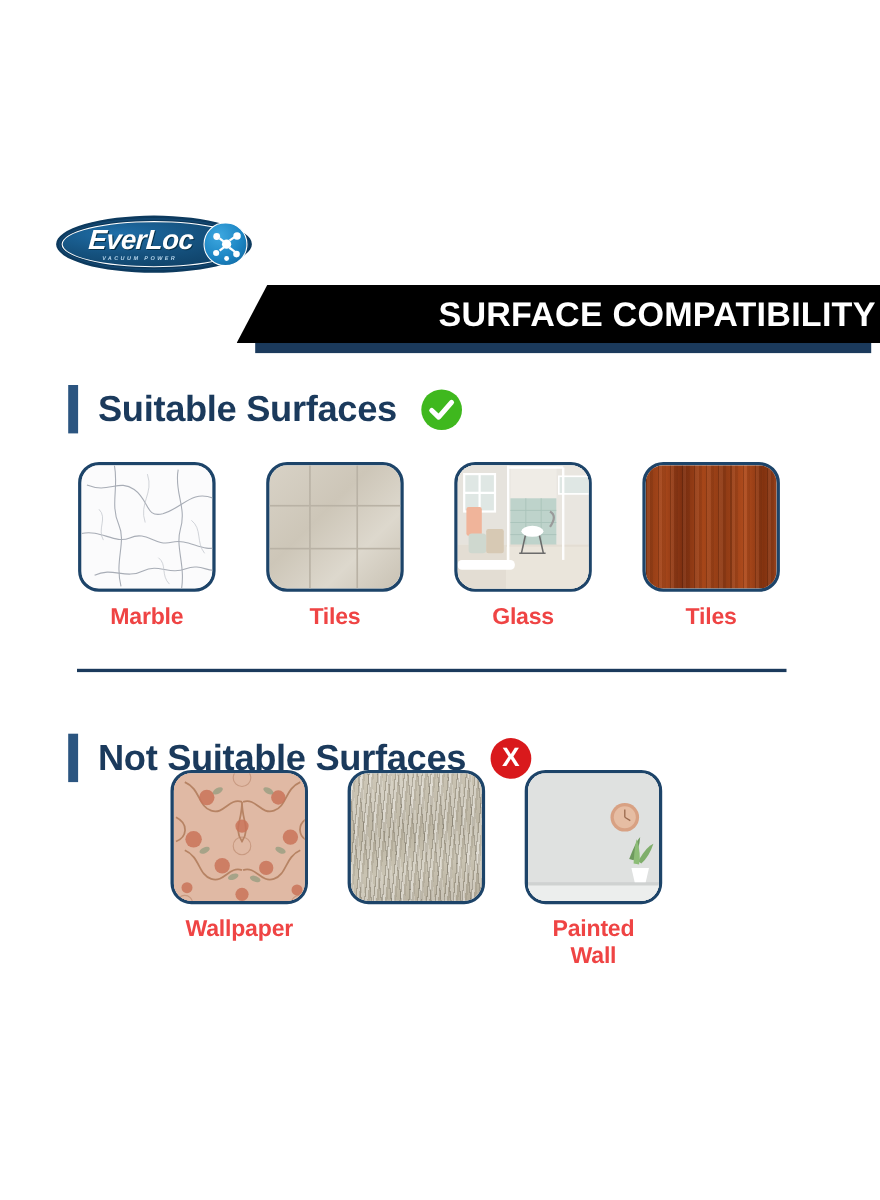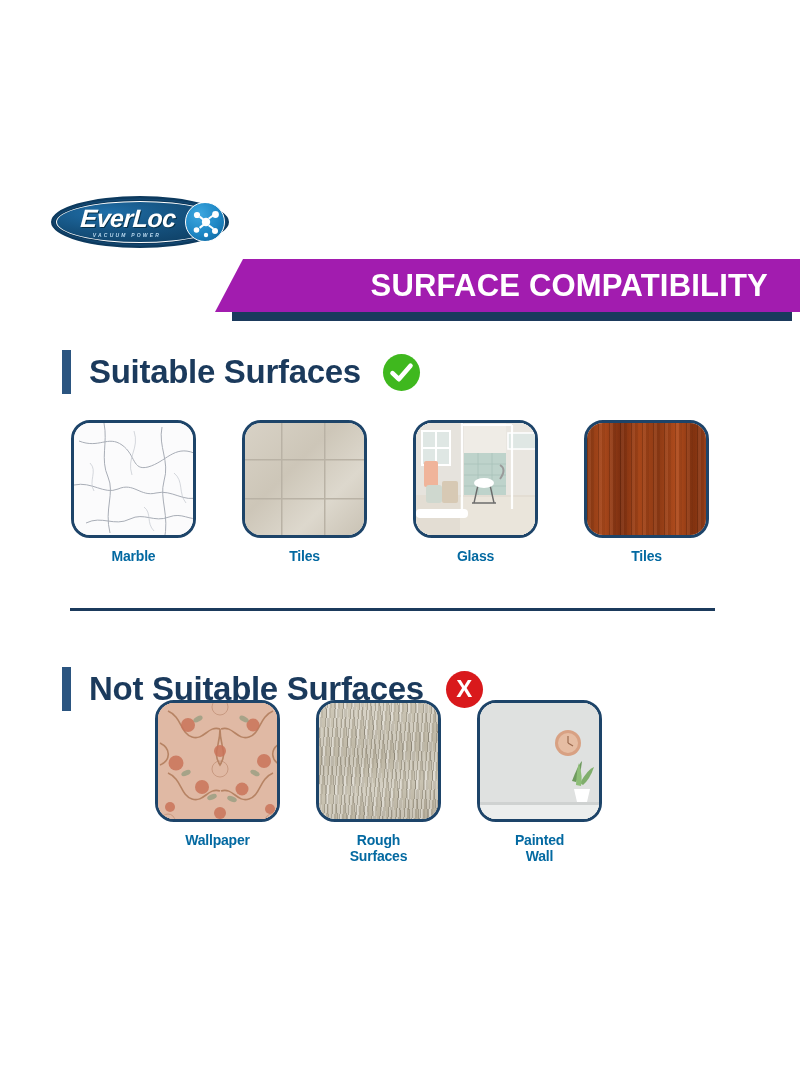--- a/index.html
+++ b/index.html
@@ -48,24 +48,24 @@
   }
   .logo-badge svg{ position:absolute; inset:0; }
 
   
   .banner-shadow{
     position:absolute; left:232px; top:311px; width:560px; height:10px;
     background:#1b3a5c;
   }
   .banner{
     position:absolute; left:215px; top:259px; width:585px; height:53px;
-    background:#a21caf;
+    background:#000000;
     clip-path:polygon(28px 0, 100% 0, 100% 100%, 0 100%);
     display:flex; align-items:center; justify-content:flex-end;
-    padding-right:32px;
+    padding-right:4px;
   }
   .banner-title{
     font-size:31px; font-weight:bold; color:#ffffff;
     letter-spacing:0.2px; white-space:nowrap;
   }
 
   
   .sec-head{ position:absolute; display:flex; align-items:center;padding-left:40px; }
   .sec-bar{ width:9px; height:44px; background:#2b5580; margin-right:18px; }
   .sec-title{ font-size:33px; font-weight:bold; color:#1b3a5c; letter-spacing:-0.3px; white-space:nowrap; }
@@ -86,21 +86,21 @@
   #row-suitable{ left:71px; top:420px; gap:46px; }
   #row-notsuitable{ left:155px; top:700px; gap:36px; }
 
   .card{ width:125px; display:flex; flex-direction:column; align-items:center; }
   .thumb{
     width:125px; height:118px; border-radius:19px;
     border:3px solid #1d4469; overflow:hidden; position:relative; background:#eee;
   }
   #row-notsuitable .thumb{ height:122px; }
   .card-label{
-    margin-top:11px; font-size:14px; font-weight:bold; color:#0369a1;
+    margin-top:11px; font-size:21px; font-weight:bold; color:#ef4444;
     text-align:center; line-height:1.12; letter-spacing:-0.2px;
   }
 
   
   .tex-marble{ position:absolute; inset:0; background:#fbfbfc; }
   .tex-marble svg{ position:absolute; inset:0; }
   
   .tex-tiles{ position:absolute; inset:0;
     background:
       linear-gradient(#b9b2a5 0 0) no-repeat 0 33%/100% 1.5px,
@@ -309,24 +309,20 @@
           </svg>
         </div>
       </div>
       <div class="card-label">Wallpaper</div>
     </div>
 
     <div class="card">
       <div class="thumb">
         <div class="tex-rough"></div>
       </div>
-      <div class="card-label">
-        <span>Rough</span><br>
-        <span>Surfaces</span>
-      </div>
     </div>
 
     <div class="card">
       <div class="thumb">
         <div class="tex-painted">
           <svg viewBox="0 0 125 122" width="125" height="122" preserveAspectRatio="none" aria-hidden="true">
             <rect width="125" height="122" fill="#dfe1e0"></rect>
             <rect x="0" y="100" width="125" height="22" fill="#eceeed"></rect>
             <rect x="0" y="99" width="125" height="3" fill="#cfd2d1"></rect>
             <circle cx="88" cy="40" r="13" fill="#d8a183"></circle>

